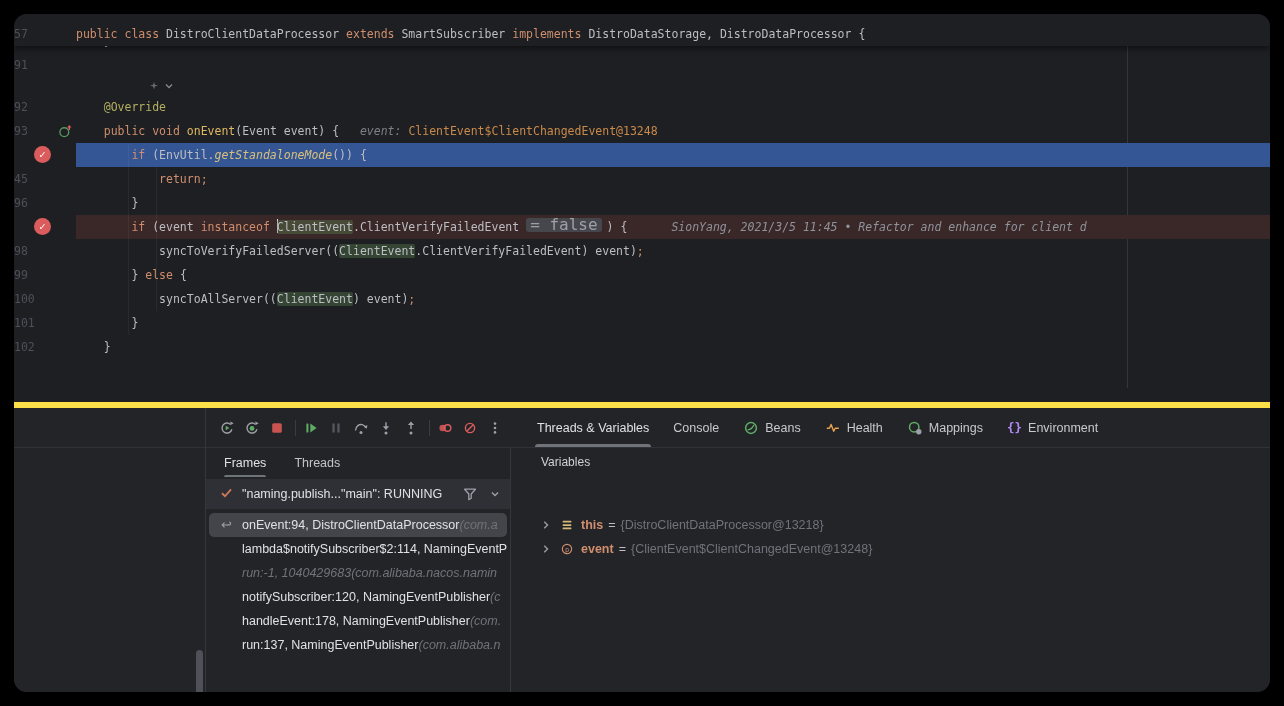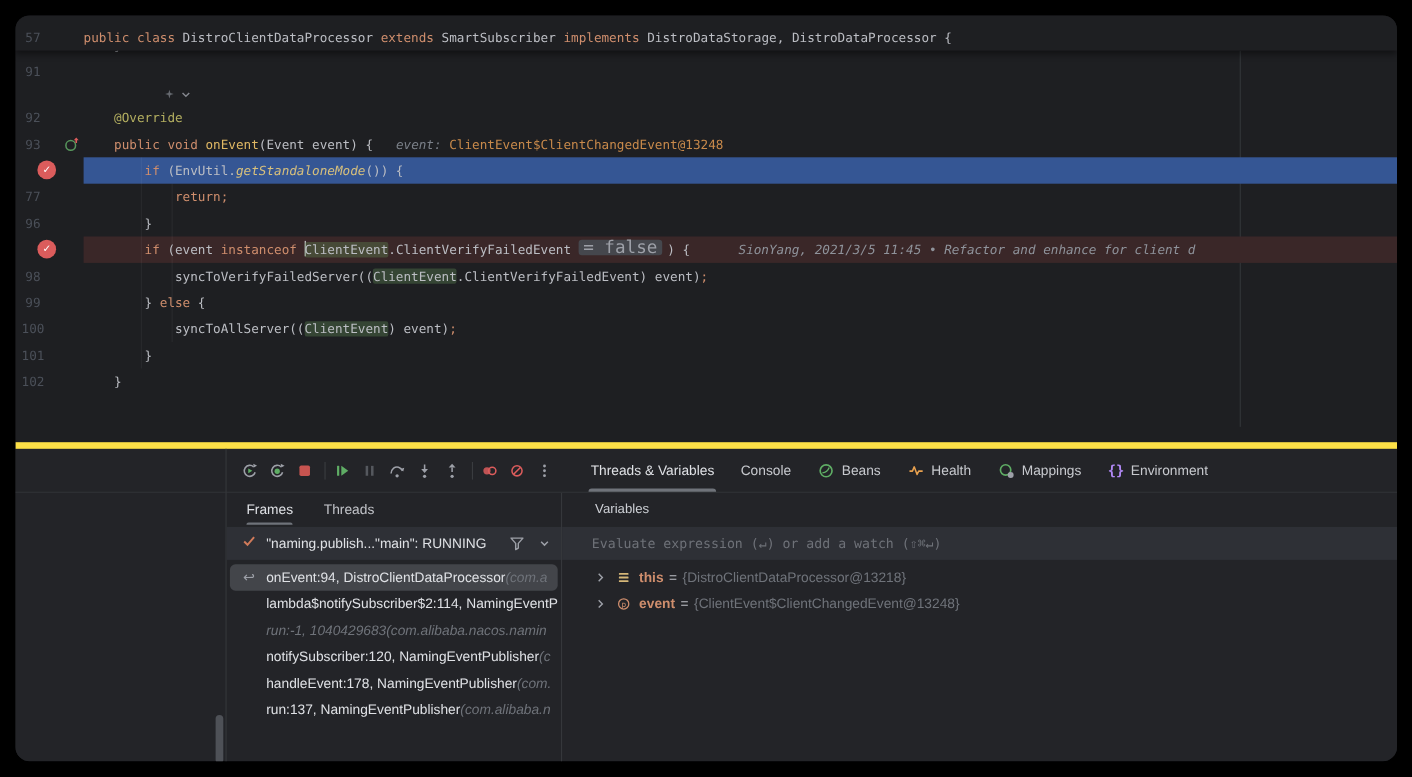--- a/index.html
+++ b/index.html
@@ -6,21 +6,21 @@
   body{width:1284px;height:706px;background:#000;position:relative;overflow:hidden;
        font-family:"Liberation Sans",sans-serif;}
   .window{position:absolute;left:14px;top:14px;width:1256px;height:678px;background:#1e1f22;
           border-radius:13px;overflow:hidden}
   
   .sticky{position:absolute;top:0;left:0;right:0;height:32px;background:#1e1f22;z-index:6;
           box-shadow:0 3px 6px rgba(0,0,0,.45);padding-top:8px;box-sizing:border-box}
   .editor{position:absolute;top:32px;left:0;right:0;height:313px;z-index:2}
   .row{display:flex;height:24px;line-height:24px;position:relative;
        font-family:"DejaVu Sans Mono","DejaVu Sans",monospace;font-size:11.5px;color:#bcbec4}
-  .row .num{width:40px;flex:none;text-align:center;padding-right:8px;color:#4b5059;box-sizing:border-box}
+  .row .num{width:40px;flex:none;text-align:left;padding-right:8px;color:#4b5059;box-sizing:border-box}
   .row .gut{width:22px;flex:none;position:relative}
   .row .code{flex:1;white-space:pre;min-width:0;overflow:hidden;position:relative}
   .row.exec .code{background:#355694}
   .row.bphit .code{background:#3a2728}
   .partial{height:7px;overflow:hidden}
   .partial .row{margin-top:-17px}
   .inlayrow{height:18px;position:relative}
   .inlay-ico{position:absolute;left:134px;top:2px;display:flex;align-items:center;gap:2px;opacity:.8}
   .tok.k{color:#cf8e6d}
   .tok.m{color:#e0b864}
@@ -131,21 +131,21 @@
         <span class="gut"></span>
         <span class="code">    <span class="tok k">public </span><span class="tok k">void </span><span class="tok m">onEvent</span><span class="tok d">(Event event) {</span><span class="tok d">   </span><span class="tok hint">event: </span><span class="tok hintv">ClientEvent$ClientChangedEvent@13248</span></span>
       </div>
       <div class="row exec">
         <span class="bp">✓</span>
         <span class="num"></span>
         <span class="gut"></span>
         <span class="code">        <span class="tok k">if </span><span class="tok d">(EnvUtil.</span><span class="tok s">getStandaloneMode</span><span class="tok d">()) {</span></span>
       </div>
       <div class="row">
-        <span class="num">77</span>
+        <span class="num">45</span>
         <span class="gut"></span>
         <span class="code">            <span class="tok k">return</span><span class="tok k">;</span></span>
       </div>
       <div class="row">
         <span class="num">96</span>
         <span class="gut"></span>
         <span class="code">        <span class="tok d">}</span></span>
       </div>
       <div class="row bphit">
         <span class="bp">✓</span>
@@ -325,21 +325,20 @@
             </span>
           </span>
         <span id="thread-chev" style="display:flex">
             <span style="display: inline-flex; align-items: center;">
               <svg width="14" height="14" viewBox="0 0 16 16" xmlns="http://www.w3.org/2000/svg">
                 <path d="M4.5 6.3L8 9.8l3.5-3.5" stroke="#9da0a8" stroke-width="1.5" fill="none"></path>
               </svg>
             </span>
           </span>
       </div>
-      <div class="evalbar">Evaluate expression (↵) or add a watch (⇧⌘↵)</div>
 
       <div class="frames" id="frames">
           <div class="frame selected">
             <span class="ficon">↩</span>
             <span>onEvent:94, DistroClientDataProcessor </span>
             <span class="pkg">(com.a</span>
           </div>
           <div class="frame">
             <span>lambda$notifySubscriber$2:114, NamingEventP</span>
           </div>

